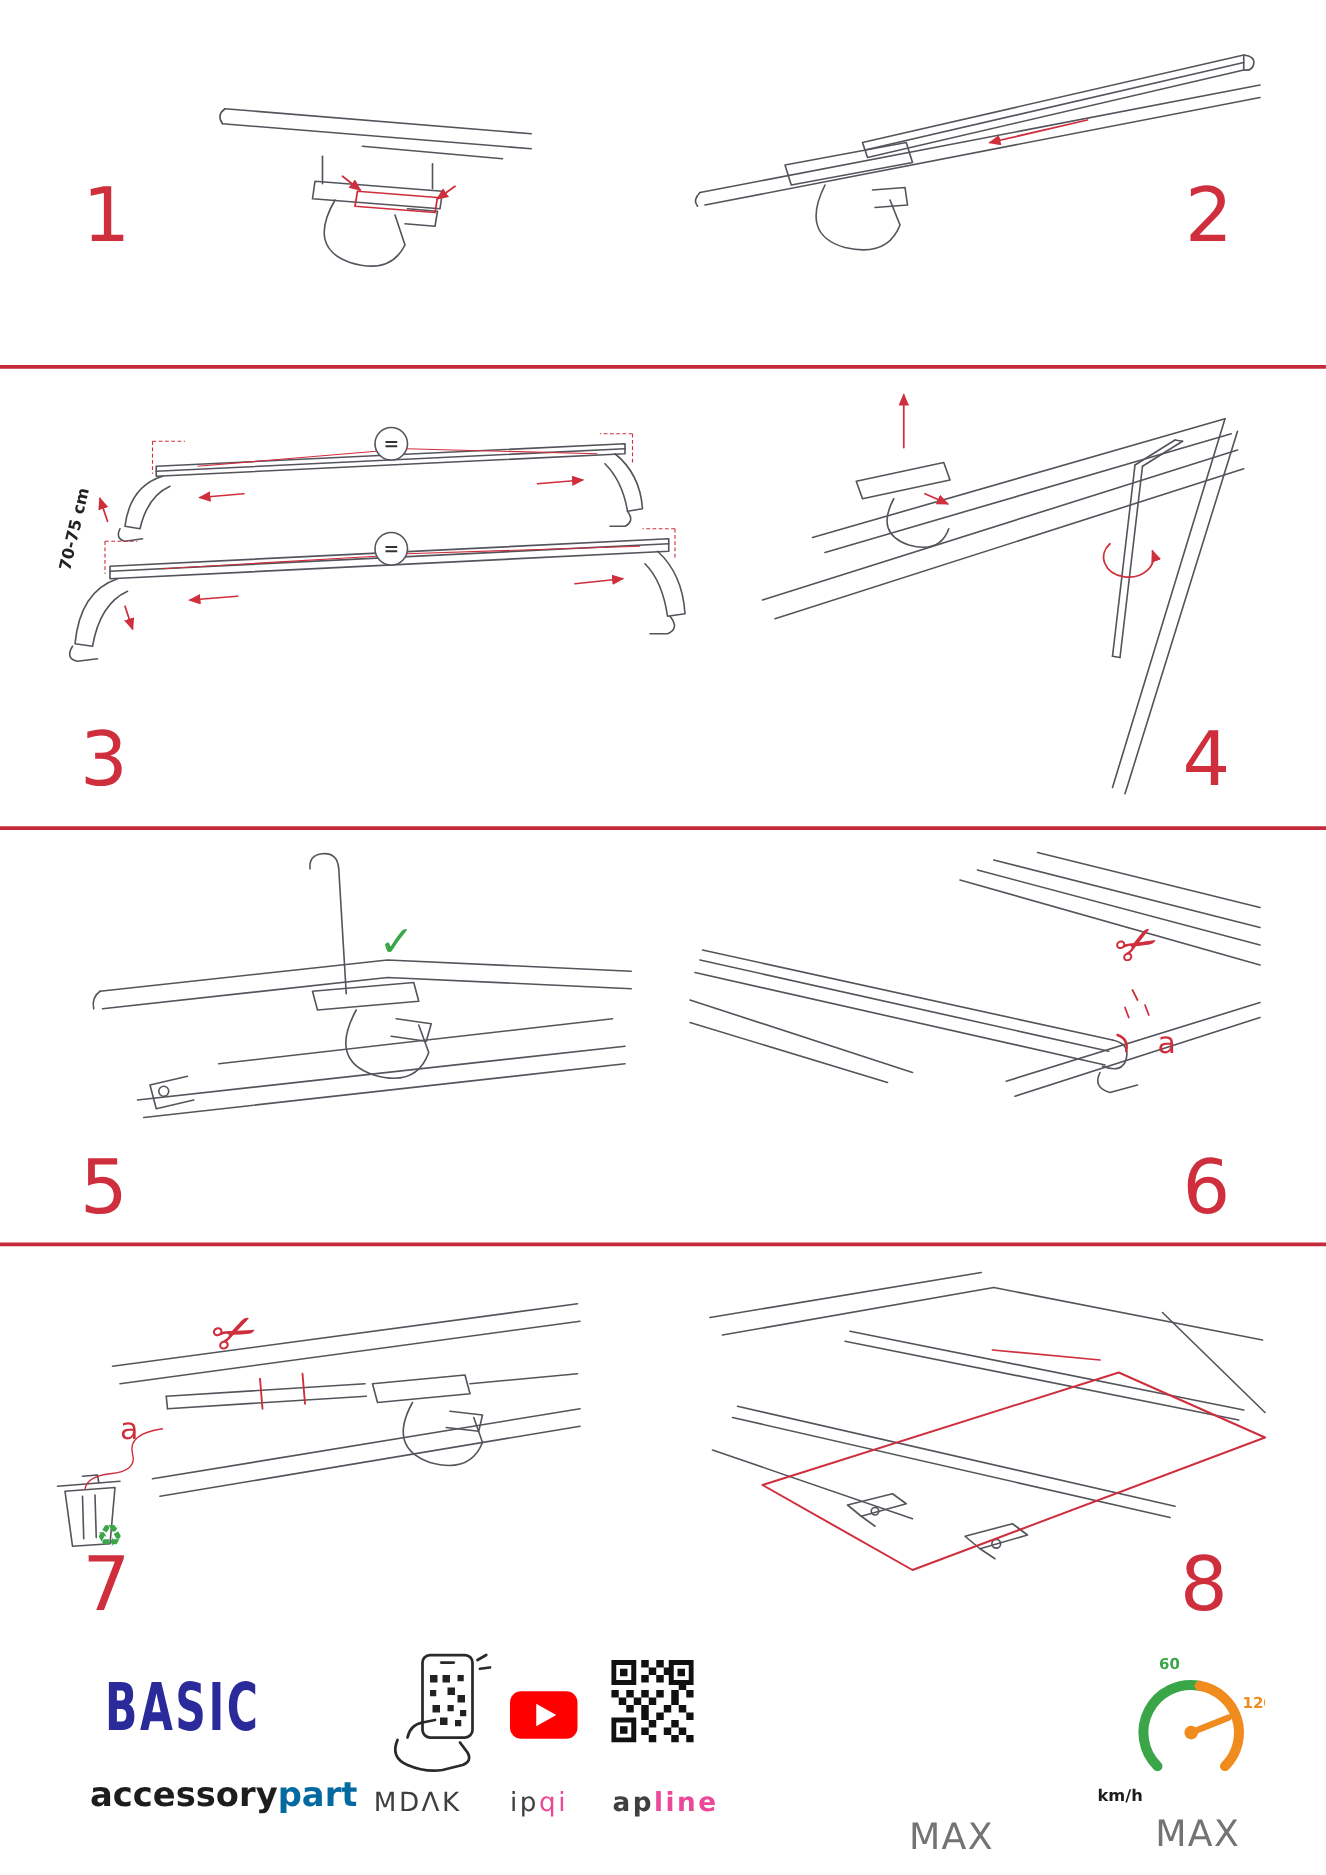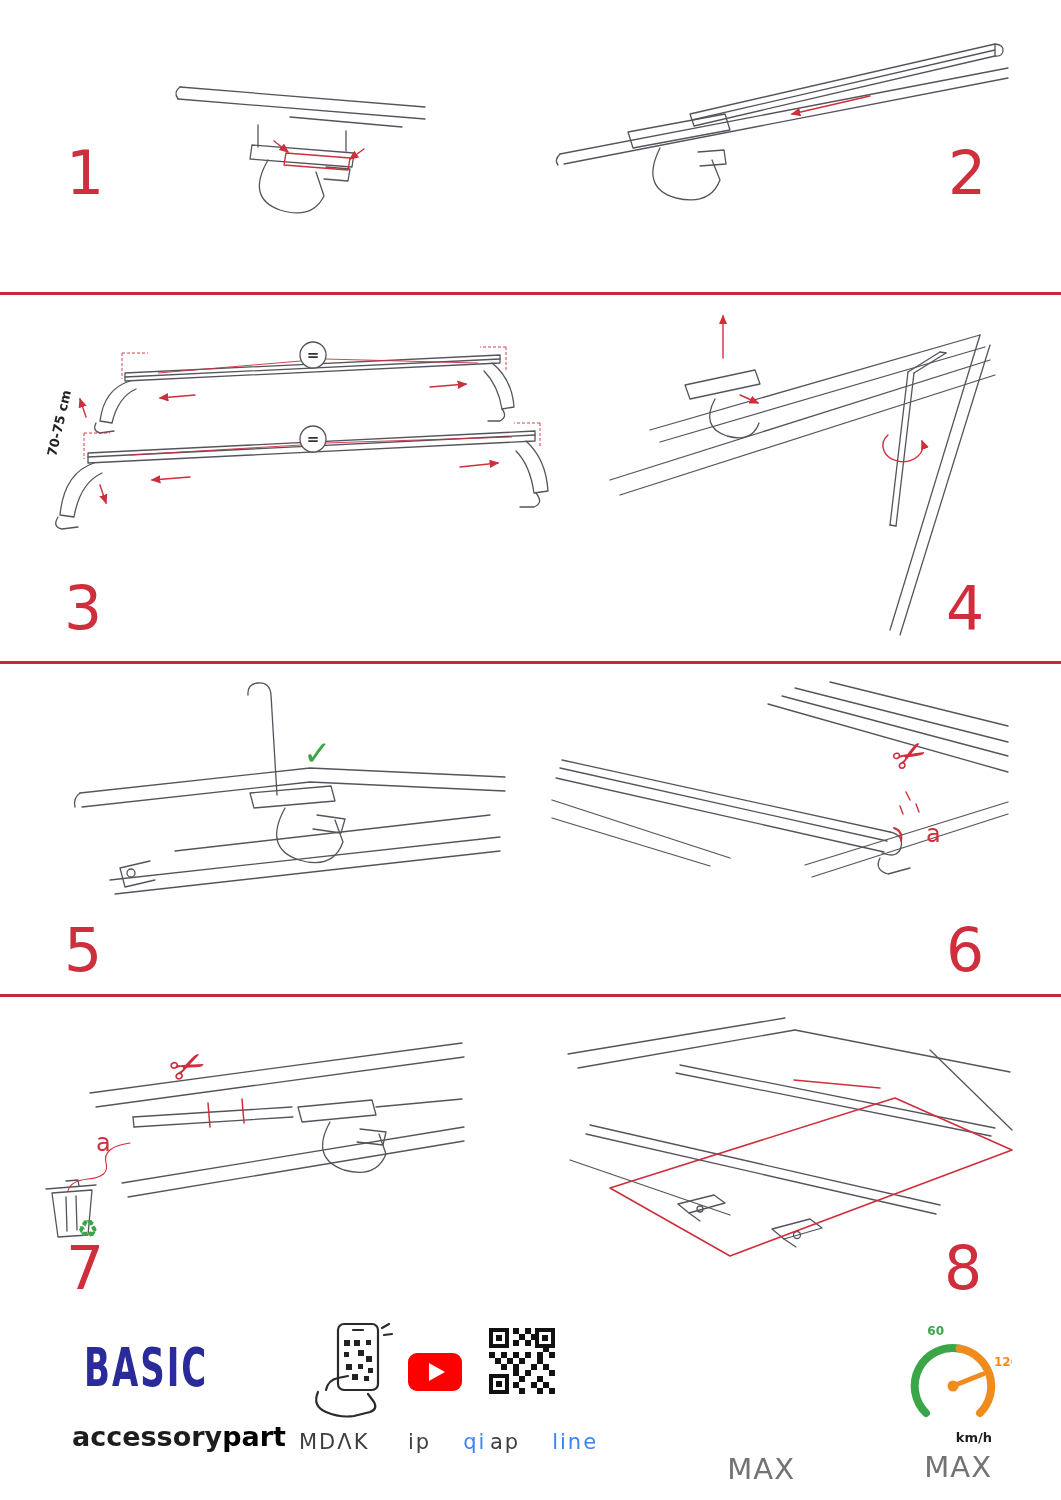--- a/index.html
+++ b/index.html
@@ -7,25 +7,25 @@
   .page{position:relative;width:1061px;height:1500px;background:#ffffff;overflow:hidden;}
   .abs{position:absolute;}
   .num{position:absolute;font-size:60px;color:#cf2e3c;line-height:1;}
   .divider{position:absolute;left:0;width:1061px;height:3px;background:#c52a3b;}
   svg text{font-family:"DejaVu Sans","Liberation Sans",sans-serif;}
   .ink{stroke:#54555c;fill:none;stroke-width:1.3;stroke-linecap:round;stroke-linejoin:round;}
   .red{stroke:#cf2e3c;fill:none;stroke-width:1.4;stroke-linecap:round;stroke-linejoin:round;}
   .thinred{stroke:#cf2e3c;fill:none;stroke-width:0.9;}
   .brand{position:absolute;left:84px;top:1336px;font-size:34px;font-weight:700;color:#2b2a9b;letter-spacing:2px;transform:scaleY(1.55);transform-origin:left top;}
   .wordmark{position:absolute;left:72px;top:1421px;font-size:27px;font-weight:700;color:#1d1d1b;}
-  .wordmark .r{color:#000000;}
+  .wordmark .r{color:#0369a1;}
   .plabel{position:absolute;font-size:21px;color:#3f3f3f;letter-spacing:2px;font-weight:500;}
-  .plabel .r{color:#3b82f6;margin-left:32px;}
+  .plabel .r{color:#ec4899;}
   .maxlabel{position:absolute;font-size:29px;color:#737373;text-align:right;letter-spacing:1px;}
-  .kmh{position:absolute;font-size:13px;font-weight:700;color:#1d1d1b;text-align:right;}
+  .kmh{position:absolute;font-size:13px;font-weight:700;color:#1d1d1b;text-align:left;}
 </style>
 </head>
 <body>
 
 <svg width="0" height="0" style="position:absolute">
   <defs>
     <marker id="ar" markerWidth="9" markerHeight="9" refX="6" refY="3" orient="auto">
       <path d="M0,0 L7,3 L0,6 Z" fill="#cf2e3c"></path>
     </marker>
   </defs>
@@ -290,21 +290,21 @@
     <svg viewBox="0 0 66 66" width="66" height="66">
       <rect x="0" y="0" width="66" height="66" fill="#ffffff"></rect>
       <g fill="none" stroke="#111111" stroke-width="4">
         <rect x="2" y="2" width="16" height="16"></rect>
         <rect x="48" y="2" width="16" height="16"></rect>
         <rect x="2" y="48" width="16" height="16"></rect>
       </g>
       <path fill="#111111" d="M7,7h6v6h-6z M53,7h6v6h-6z M7,53h6v6h-6z M24,0h6v6h-6z M36,0h6v6h-6z M30,6h6v6h-6z M42,6h6v6h-6z M24,12h6v6h-6z M36,12h6v6h-6z M54,18h6v6h-6z M0,24h6v6h-6z M12,24h6v6h-6z M24,24h6v6h-6z M36,24h6v6h-6z M48,24h6v6h-6z M60,24h6v6h-6z M6,30h6v6h-6z M18,30h6v6h-6z M30,30h6v6h-6z M48,30h6v6h-6z M12,36h6v6h-6z M24,36h6v6h-6z M42,36h6v6h-6z M54,36h6v6h-6z M24,42h6v6h-6z M36,42h6v6h-6z M60,42h6v6h-6z M30,48h6v6h-6z M48,48h6v6h-6z M24,54h6v6h-6z M42,54h6v6h-6z M54,54h6v6h-6z M30,60h6v6h-6z M48,60h6v6h-6z M60,60h6v6h-6z"></path>
     </svg>
   </div>
-  <div class="plabel" style="left:490px;top:1430px;font-weight:400;"><span>ap</span><span class="r">line</span></div>
+  <div class="plabel" style="left:490px;top:1430px;font-weight:700;"><span>ap</span><span class="r">line</span></div>
 
   <div class="maxlabel" style="left:683px;top:1452px;width:112px;">MAX</div>
 
   <div class="abs" style="left:898px;top:1322px;">
     <svg viewBox="0 0 114 104" width="114" height="104">
       <path d="M28,91 A38,38 0 0 1 61.6,26.6" fill="none" stroke="#3aa648" stroke-width="8" stroke-linecap="round"></path>
       <path d="M61.6,26.6 A38,38 0 0 1 82,91" fill="none" stroke="#f08c1e" stroke-width="8" stroke-linecap="round"></path>
       <line x1="55" y1="64" x2="85" y2="52" stroke="#f08c1e" stroke-width="5" stroke-linecap="round"></line>
       <circle cx="55" cy="64" r="5.5" fill="#f08c1e"></circle>
       <text x="46" y="13" text-anchor="end" font-size="12" font-weight="bold" fill="#3aa648">60</text>

